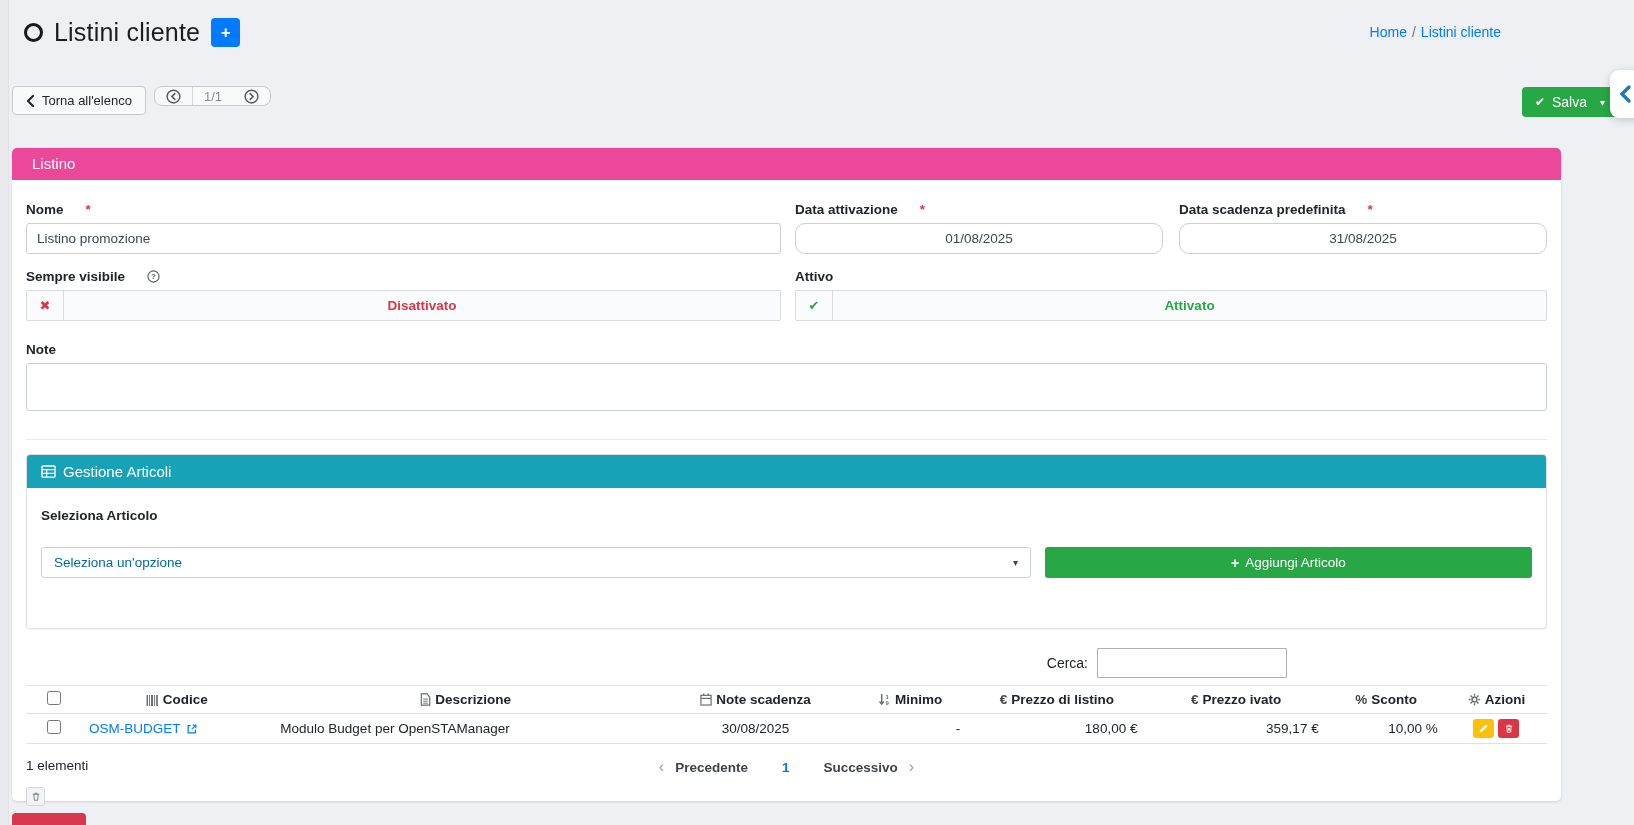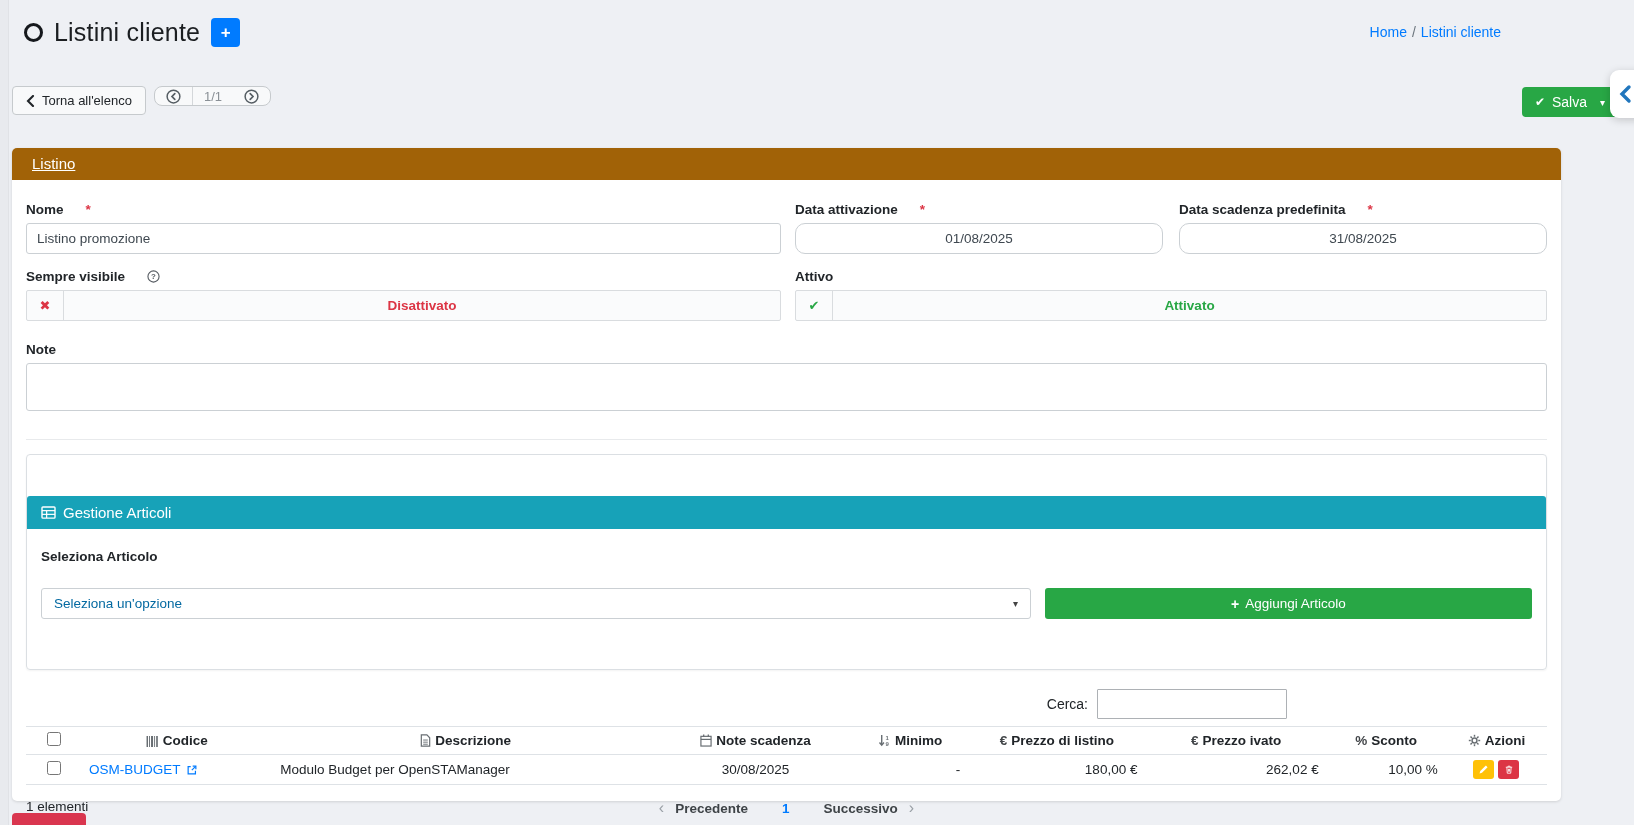--- a/index.html
+++ b/index.html
@@ -41,22 +41,22 @@
   .save-btn .check{ font-size:12px; }
   .save-btn .caret{ font-size:10px; margin-left:6px; }
 
   .side-widget{ position:absolute; left:1610px; top:70px; width:40px; height:48px;
     background:#fff; border-radius:9px 0 0 9px; box-shadow:0 2px 8px rgba(0,0,0,.18);
     z-index:5; display:flex; align-items:center; padding-left:8px; cursor:pointer; }
 
   
   .main-card{ position:absolute; left:12px; top:148px; width:1549px; height:653px;
     background:#fff; border-radius:5px; box-shadow:0 1px 3px rgba(0,0,0,.13); }
-  .card-head{ height:32px; background:#a16207; border-radius:5px 5px 0 0;
-    color:#fff; font-size:15px; line-height:32px; padding-left:20px;text-decoration:underline; }
+  .card-head{ height:32px; background:#ec4899; border-radius:5px 5px 0 0;
+    color:#fff; font-size:15px; line-height:32px; padding-left:20px; }
   .card-body{ padding:22px 14px 0 14px; }
 
   .frow{ display:flex; }
   .col-a{ width:755px; margin-right:14px; }
   .col-b{ width:368px; margin-right:16px; }
   .col-c{ width:368px; }
   .col-d{ width:752px; }
   label.flabel{ display:flex; align-items:center; gap:22px; font-size:13.5px; font-weight:bold;
     color:#212529; margin-bottom:6px; }
   .req{ color:#dc3545; font-weight:bold; }
@@ -73,21 +73,21 @@
     font-size:13.5px; font-weight:700; }
   .t-off{ color:#dc3545; } .t-on{ color:#28a745; }
   .note-block{ margin-top:21px; }
   textarea.fnote{ width:1521px; height:48px; border:1px solid #cbd0d4; border-radius:3px;
     resize:none; font-family:"Liberation Sans",sans-serif; font-size:13.5px; padding:6px 10px; }
   .divider{ margin-top:24px; border-top:1px solid #e8eaec; }
 
   
   .inner-card{ margin-top:14px; border:1px solid #dbdfe3; border-radius:4px; box-shadow:0 1px 2px rgba(0,0,0,.05); }
   .inner-head{ height:33px; background:#17a2b8; color:#fff; border-radius:3px 3px 0 0;
-    font-size:15px; display:flex; align-items:center; gap:7px; padding-left:14px;margin-top:41px; }
+    font-size:15px; display:flex; align-items:center; gap:7px; padding-left:14px; }
   .inner-body{ padding:14px 14px 50px 14px; }
   .inner-body .flabel{ margin-top:6px; margin-bottom:24px; }
   .sel-row{ display:flex; }
   .select-box{ width:990px; height:31px; border:1px solid #cbd0d4; border-radius:3px;
     background:#fff; display:flex; align-items:center; padding:0 12px; cursor:pointer; }
   .select-box .ph{ color:#0369a1; font-size:13.5px; }
   .select-box .caret{ margin-left:auto; font-size:10px; color:#444; }
   .add-art-btn{ margin-left:14px; width:487px; height:31px; background:#28a745; border:none;
     border-radius:3px; color:#fff; font-size:13.5px; display:flex; align-items:center;
     justify-content:center; gap:6px; cursor:pointer; }
@@ -356,21 +356,21 @@
                     <path d="M7.8 2.5h3.7v3.7" fill="none" stroke="#007bff" stroke-width="1.4"></path>
                     <line x1="11.3" y1="2.7" x2="6.8" y2="7.2" stroke="#007bff" stroke-width="1.4"></line>
                   </svg>
                 </span>
             </a>
           </td>
           <td class="t-left">Modulo Budget per OpenSTAManager</td>
           <td class="t-center">30/08/2025</td>
           <td class="t-right">-</td>
           <td class="t-right">180,00 €</td>
-          <td class="t-right">262,02 €</td>
+          <td class="t-right">359,17 €</td>
           <td class="t-right">10,00 %</td>
           <td class="t-center">
             <button class="act-btn act-edit">
               <span>
                   <svg width="11" height="11" viewBox="0 0 14 14">
                     <path d="M2 12l.9-3.1L10 1.8 12.2 4 5.1 11.1 2 12z" fill="#fff"></path>
                   </svg>
                 </span>
             </button><button class="act-btn act-del">
               <span>

